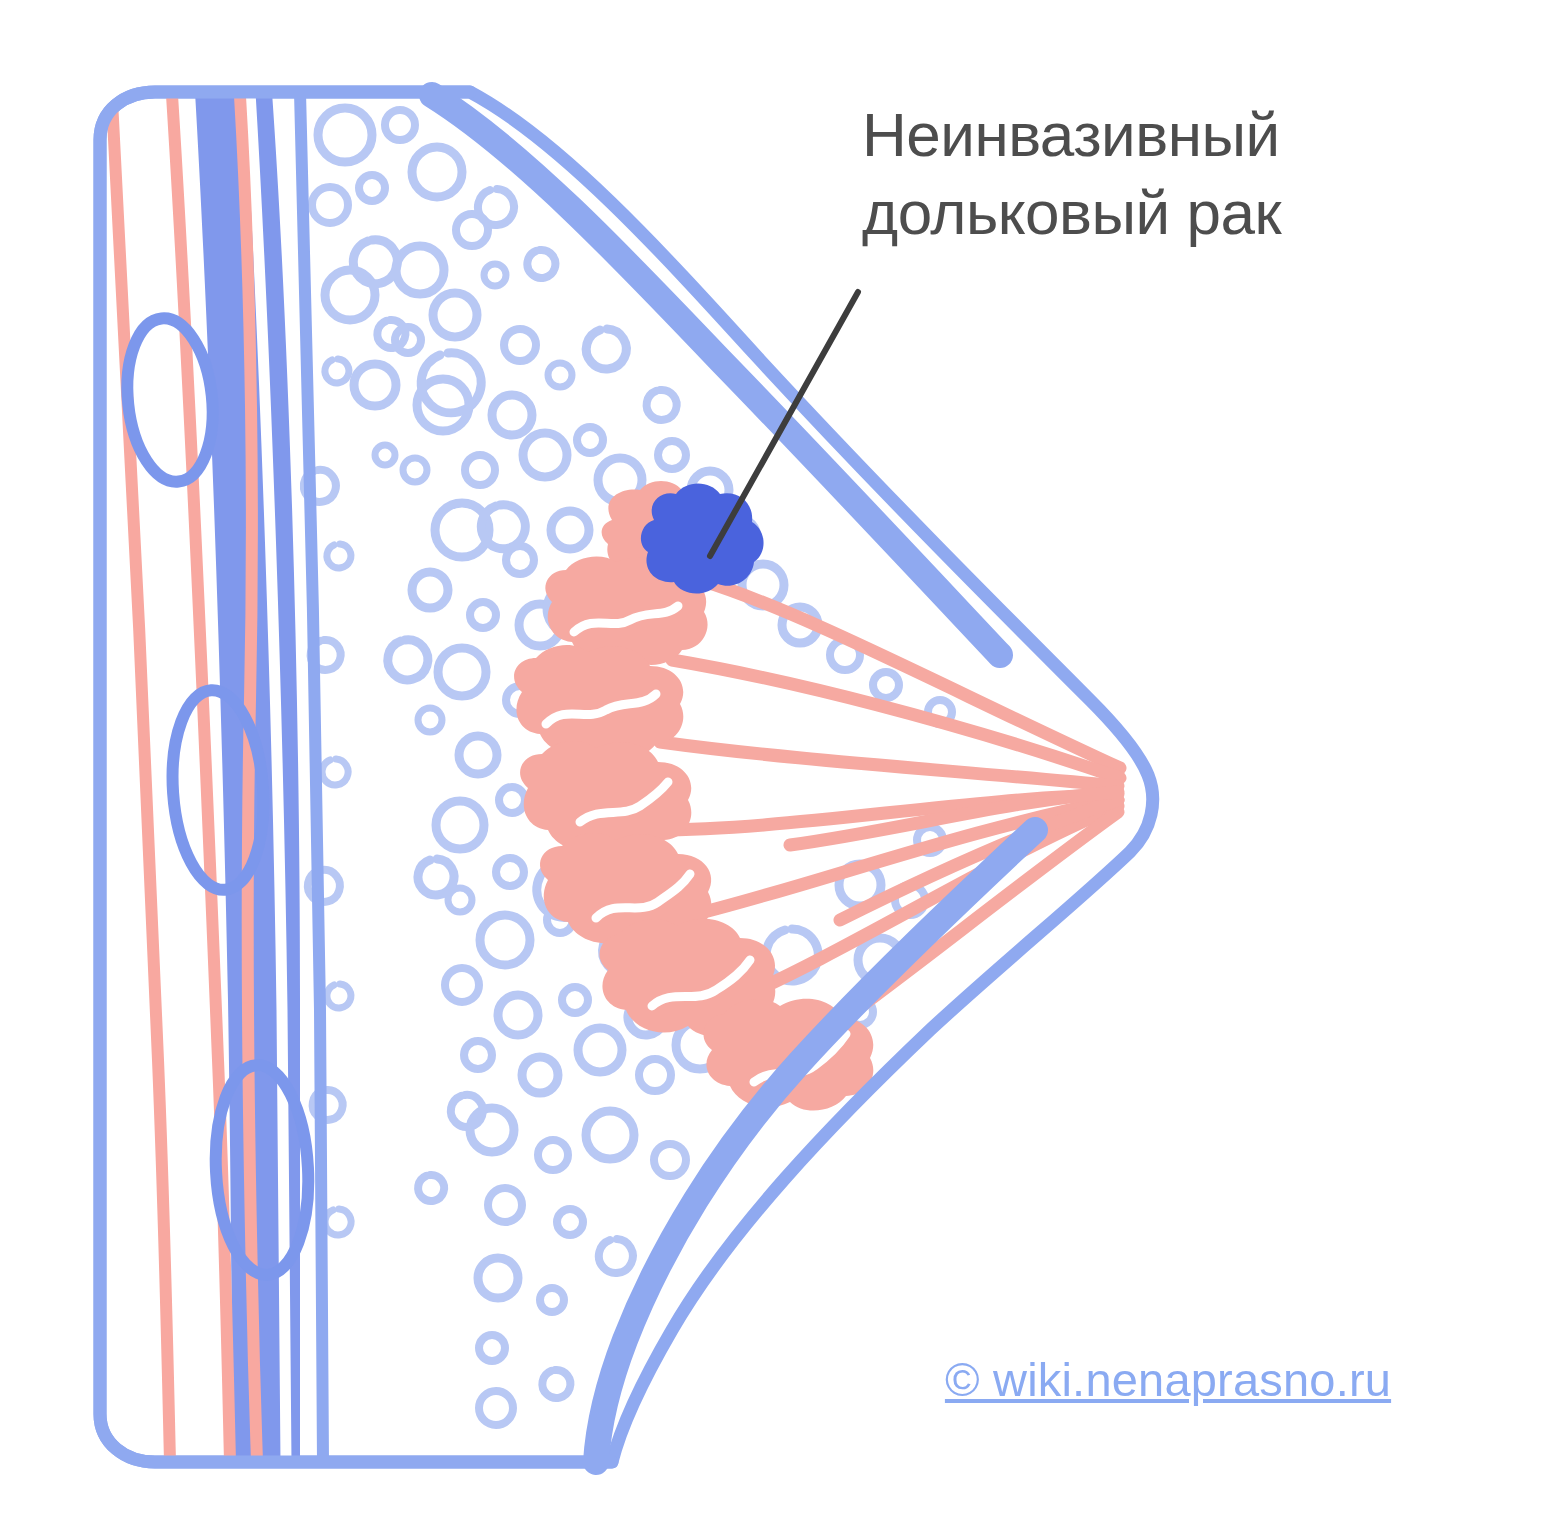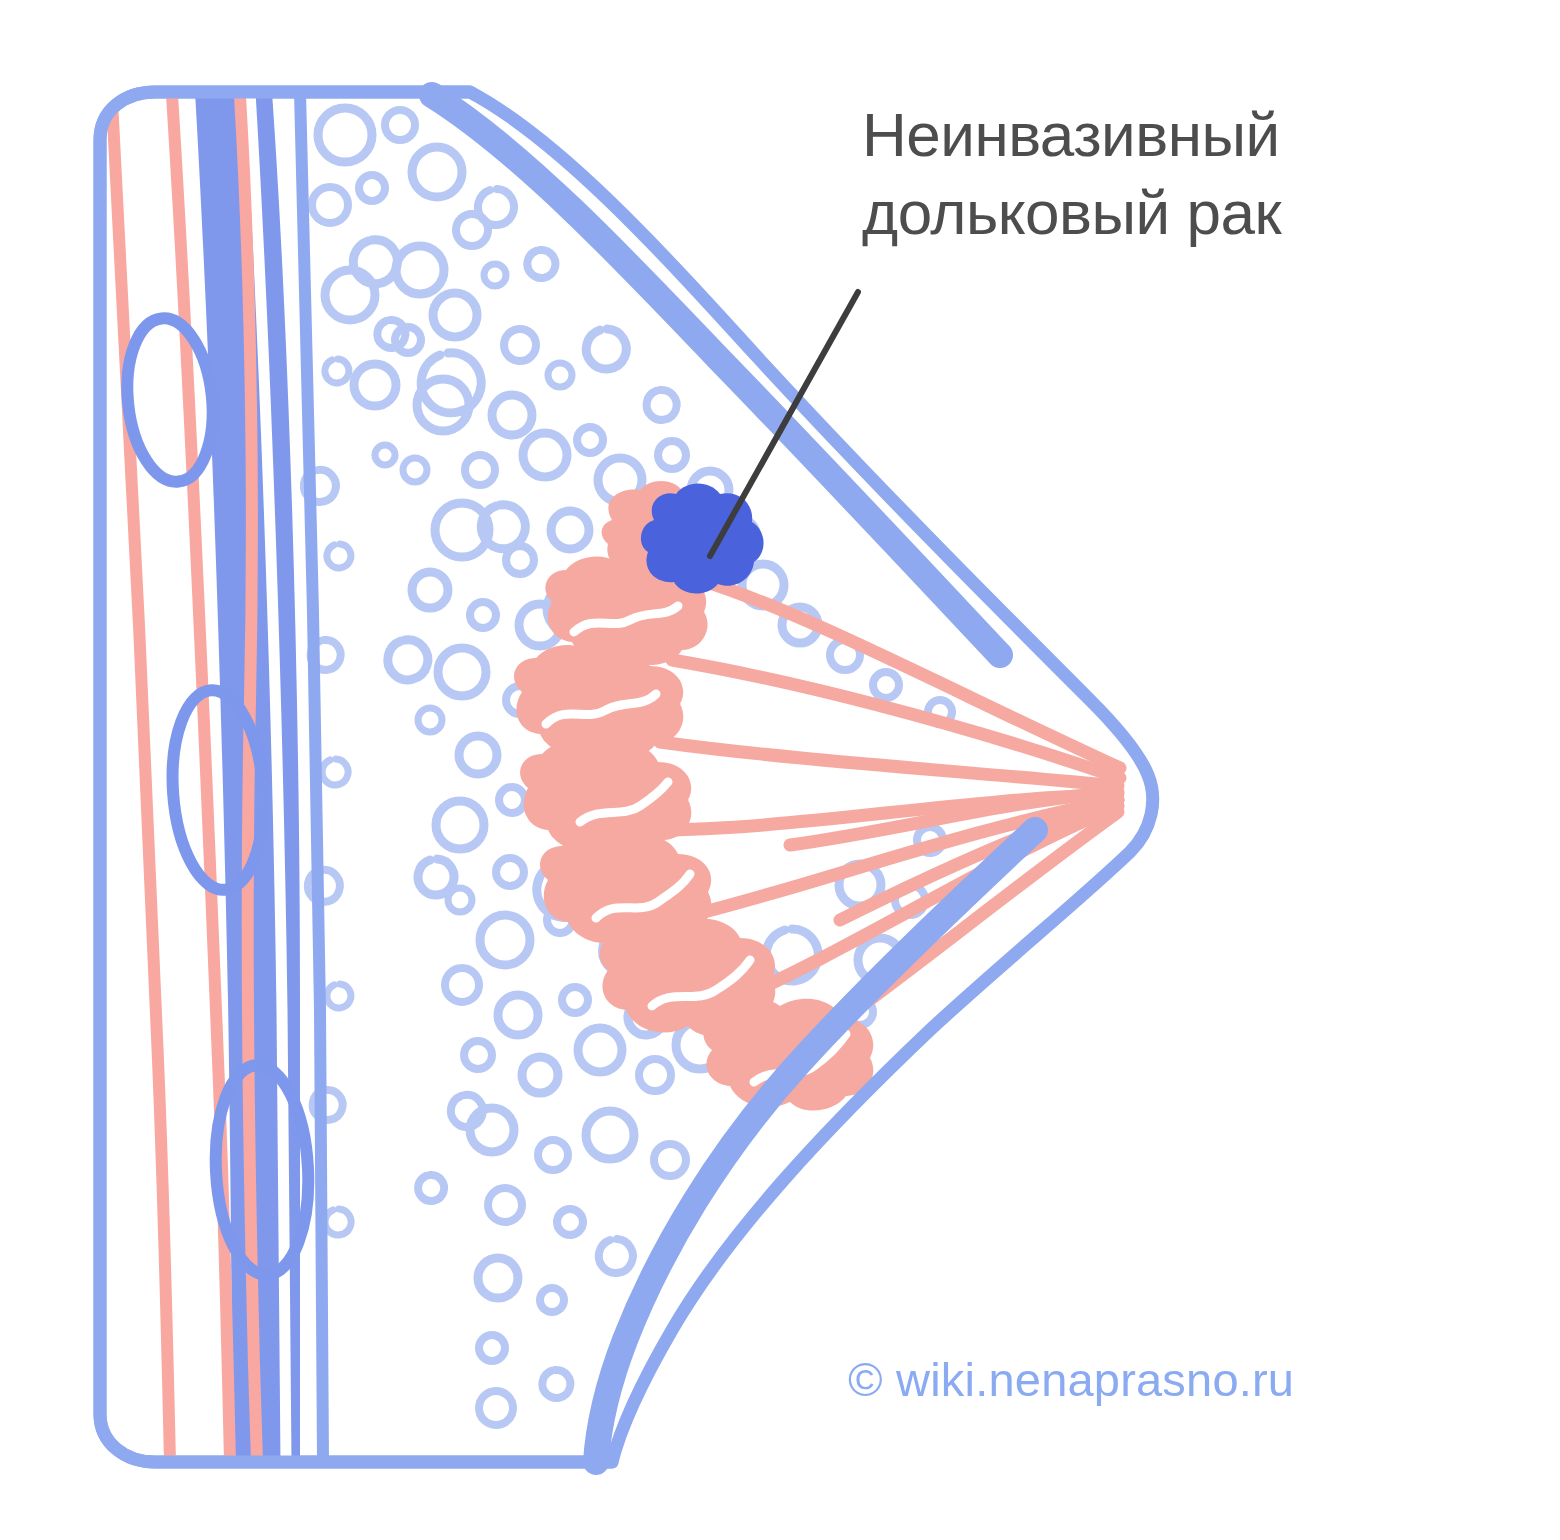--- a/index.html
+++ b/index.html
@@ -37,23 +37,24 @@
     line-height: 78px;
     color: #4d4d4d;
     letter-spacing: -0.5px;
     white-space: pre-line;
   }
   .attribution {
     position: absolute;
     right: 72px;
     top: 1352px;
     width: 640px;
-    text-align: left;
+    text-align: center;
     font-family: "Liberation Sans", sans-serif;
     color: #8aaaf2;
+    text-decoration: underline;
   }
   .attr-line1 {
     display: block;
     font-size: 47px;
     line-height: 56px;
     letter-spacing: 0.2px;
   }
   .attr-line2 {
     display: block;
     font-size: 42px;

